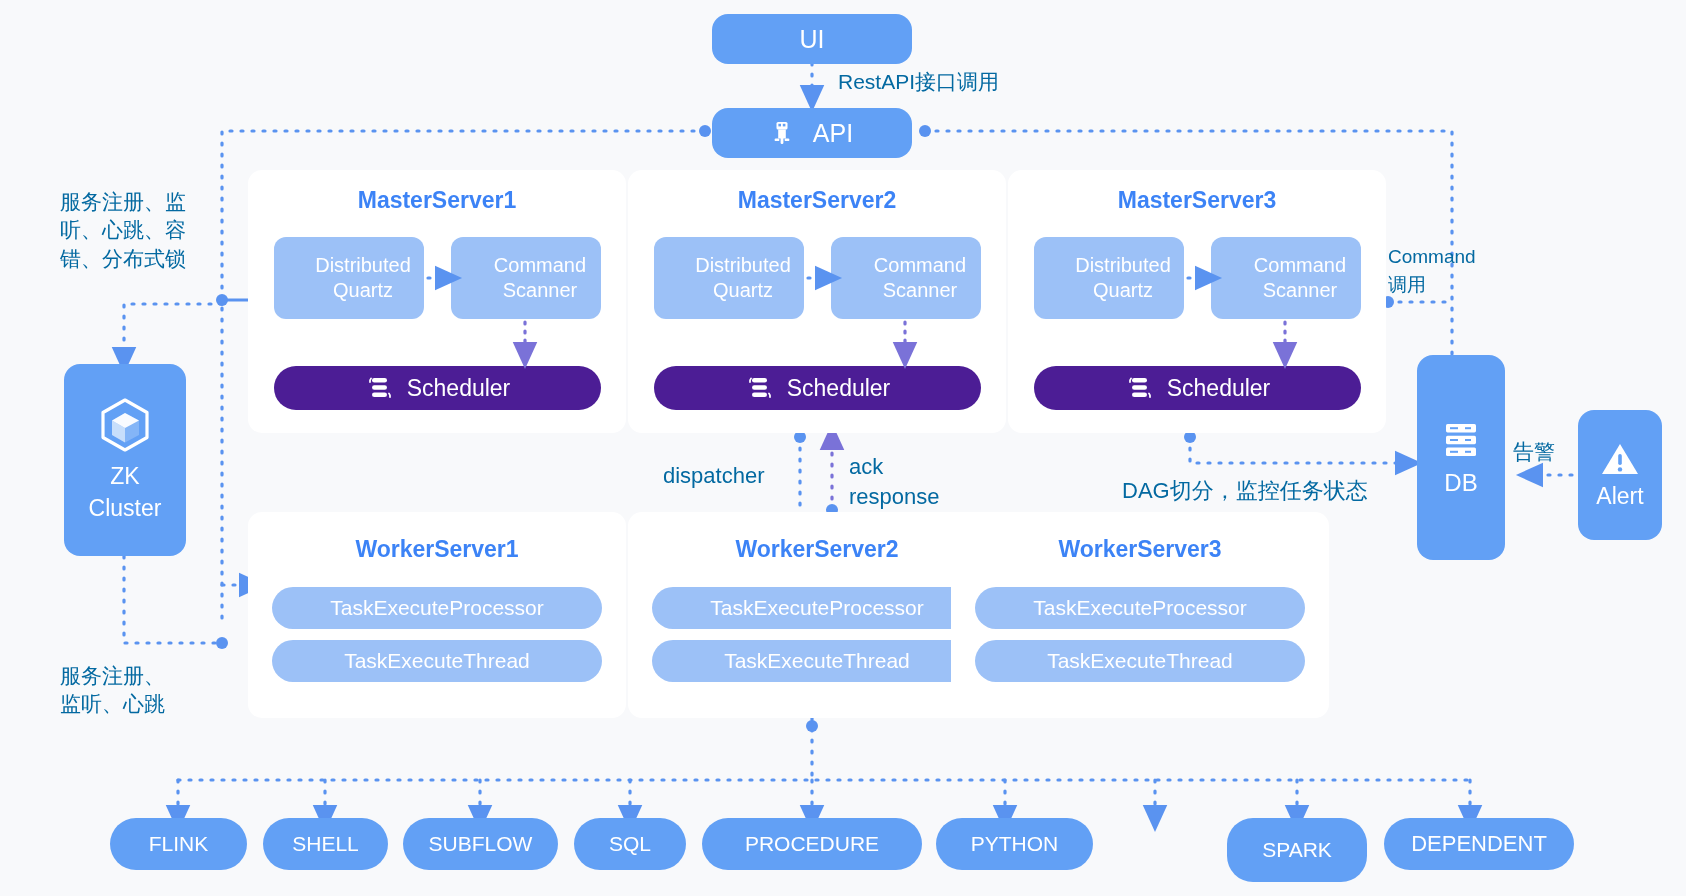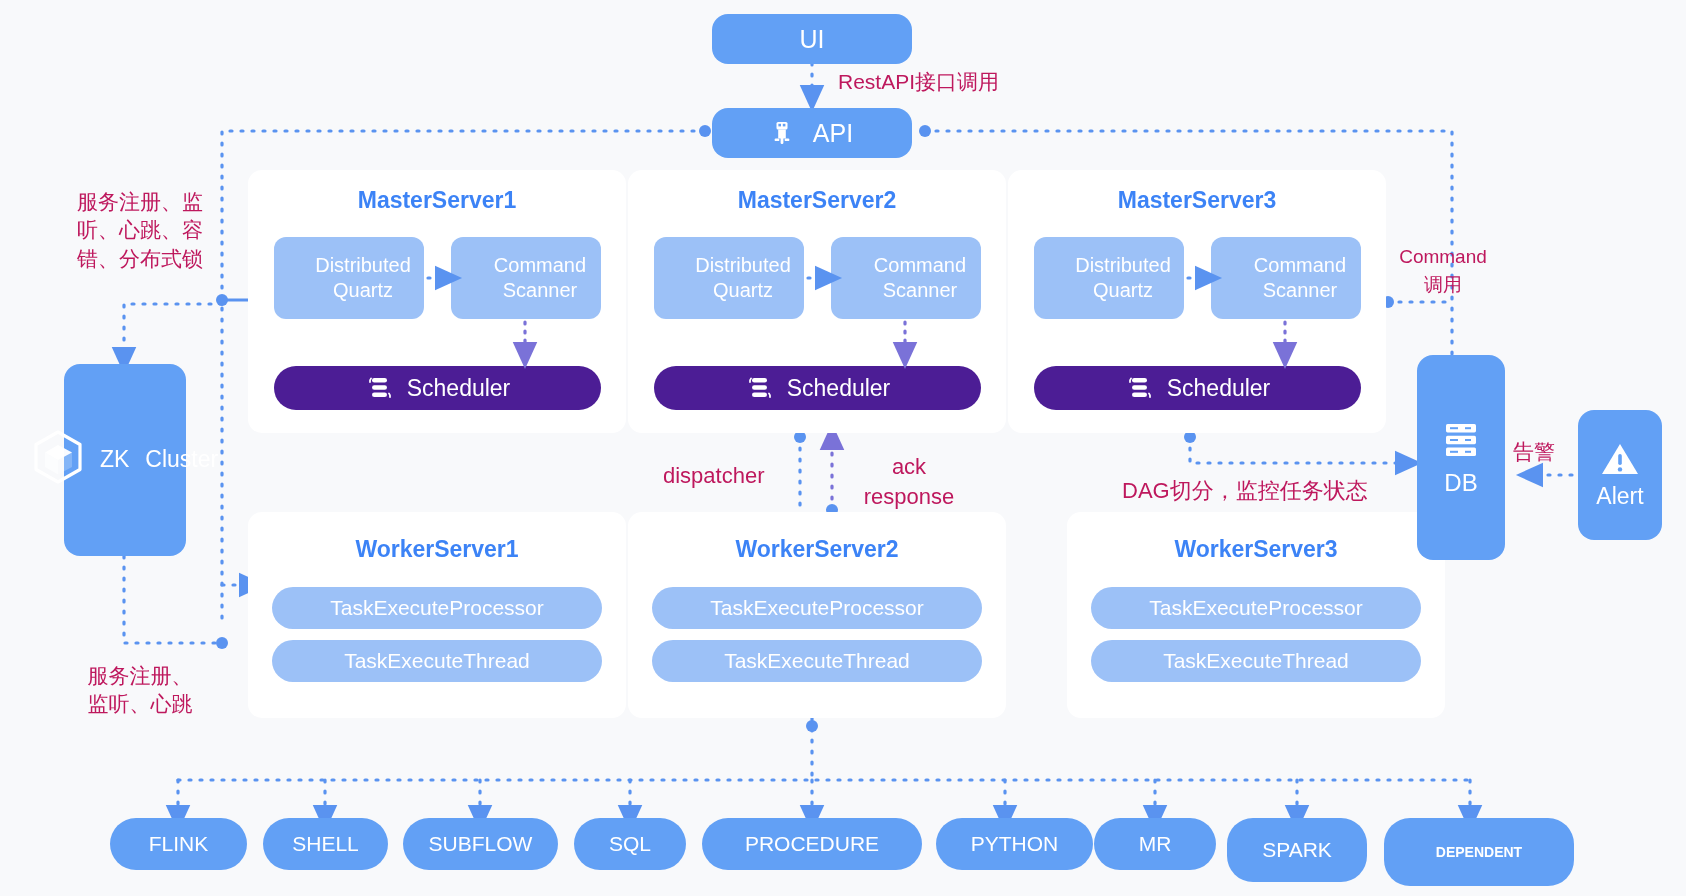--- a/index.html
+++ b/index.html
@@ -26,22 +26,22 @@
   .lightblue-pill{background:#9cc1f7;border-radius:22px;color:#fff;}
   .purple-pill{background:#4c1d95;border-radius:22px;color:#fff;}
   .card{
     position:absolute;background:#ffffff;border-radius:14px;z-index:2;
   }
   .card-title{
     position:absolute;width:100%;text-align:center;
     color:#3c83f6;font-weight:bold;font-size:23px;
   }
   .label{
-    position:absolute;color:#be185d;z-index:8;
-    white-space:pre-line;line-height:1.35;text-align:center;
+    position:absolute;color:#0369a1;z-index:8;
+    white-space:pre-line;line-height:1.35;
   }
   svg.edges{position:absolute;left:0;top:0;width:1686px;height:896px;z-index:1;pointer-events:none;}
   svg.edges-top{z-index:7;}
   .ico{display:inline-flex;align-items:center;justify-content:center;}
 </style>
 </head>
 <body>
 
 <div id="stage">
 
@@ -124,21 +124,21 @@
         <rect x="13.6" y="17.5" width="4.8" height="2.6" rx="1.2" fill="#fff"></rect>
       </svg>
     </span>
     <span>API</span>
   </div>
 
   <div class="label" style="left:60px;top:188px;width:160px;font-size:21px;">服务注册、监
 听、心跳、容
 错、分布式锁</div>
 
-  <div class="node blue-pill" style="left:64px;top:364px;width:122px;height:192px;flex-direction:row;gap:16px;">
+  <div class="node blue-pill" style="left:64px;top:364px;width:122px;height:192px;flex-direction:column;gap:4px;">
     <span class="ico" style="margin-bottom:6px;">
       <svg width="52" height="56" viewBox="0 0 52 56">
         <path d="M26 3 L48 15.5 L48 40.5 L26 53 L4 40.5 L4 15.5 Z" fill="none" stroke="#fff" stroke-width="3.2" stroke-linejoin="round"></path>
         <path d="M26 16 L40 23.5 L40 38 L26 45.5 L13 38 L13 23.5 Z" fill="#fff" opacity="0.22"></path>
         <path d="M26 16 L40 23.5 L26 31 L13 23.5 Z" fill="#fff" opacity="0.95"></path>
         <path d="M13 23.5 L26 31 L26 45.5 L13 38 Z" fill="#fff" opacity="0.55"></path>
       </svg>
     </span>
     <span style="font-size:23px;line-height:1.2;">ZK</span>
     <span style="font-size:23px;line-height:1.2;">Cluster</span>
@@ -250,21 +250,21 @@
   <div class="card" style="left:628px;top:512px;width:378px;height:206px;">
     <div class="card-title" style="top:24px;">WorkerServer2</div>
     <div class="node lightblue-pill" style="left:24px;top:75px;width:330px;height:42px;font-size:21px;">
       <span>TaskExecuteProcessor</span>
     </div>
     <div class="node lightblue-pill" style="left:24px;top:128px;width:330px;height:42px;font-size:21px;">
       <span>TaskExecuteThread</span>
     </div>
   </div>
 
-  <div class="card" style="left:1067px;top:512px;width:378px;height:206px;">
+  <div class="card" style="left:951px;top:512px;width:378px;height:206px;">
     <div class="card-title" style="top:24px;">WorkerServer3</div>
     <div class="node lightblue-pill" style="left:24px;top:75px;width:330px;height:42px;font-size:21px;">
       <span>TaskExecuteProcessor</span>
     </div>
     <div class="node lightblue-pill" style="left:24px;top:128px;width:330px;height:42px;font-size:21px;">
       <span>TaskExecuteThread</span>
     </div>
   </div>
 
   <div class="label" style="left:1388px;top:243px;font-size:19px;width:110px;line-height:1.45;">Command
@@ -311,23 +311,20 @@
   </div>
   <div class="node blue-pill-round" style="left:574px;top:818px;width:112px;height:52px;font-size:21px;">
     <span>SQL</span>
   </div>
   <div class="node blue-pill-round" style="left:702px;top:818px;width:220px;height:52px;font-size:21px;">
     <span>PROCEDURE</span>
   </div>
   <div class="node blue-pill-round" style="left:936px;top:818px;width:157px;height:52px;font-size:21px;justify-content:center;">
     <span>PYTHON</span>
   </div>
-  <div class="node blue-pill-round" style="left:1094px;top:818px;width:122px;height:52px;font-size:21px;">
-    <span>MR</span>
-  </div>
   <div class="node blue-pill-round" style="left:1227px;top:818px;width:140px;height:64px;font-size:21px;">
     <span>SPARK</span>
   </div>
-  <div class="node blue-pill-round" style="left:1384px;top:818px;width:190px;height:68px;font-size:14px;font-weight:bold;">
+  <div class="node blue-pill-round" style="left:1384px;top:818px;width:190px;height:52px;font-size:22px;">
     <span>DEPENDENT</span>
   </div>
 
 </div>
 
 </body></html>

